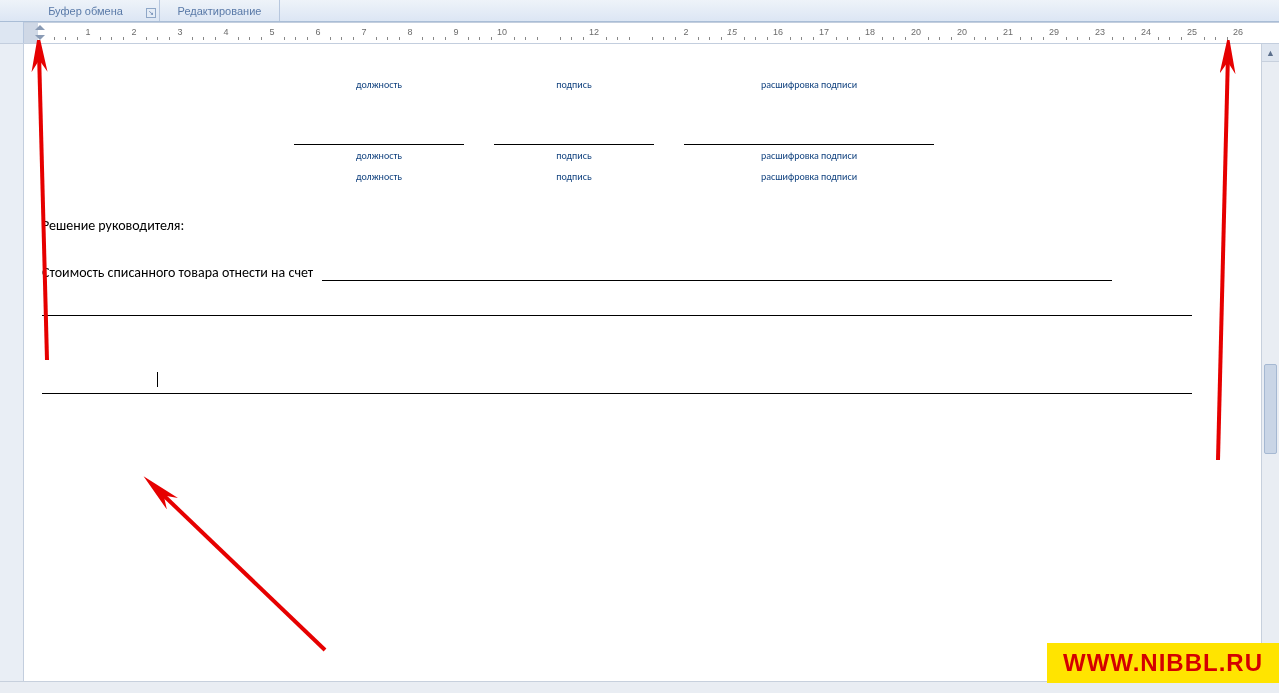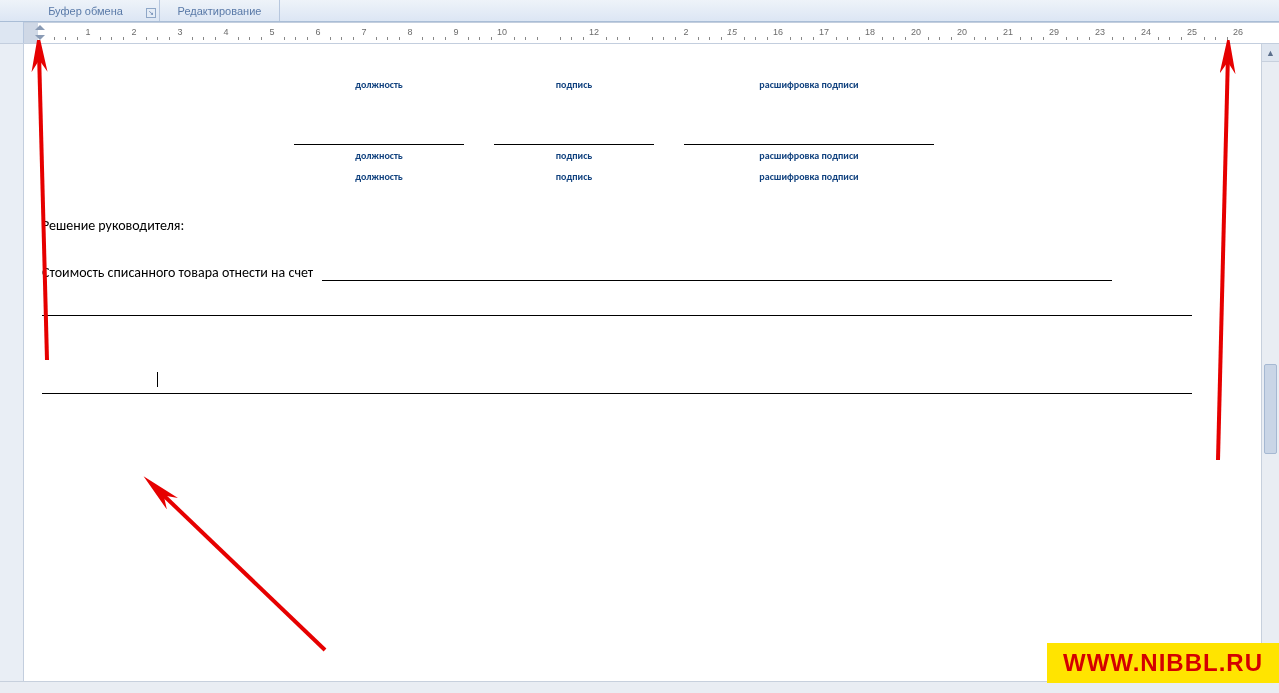--- a/index.html
+++ b/index.html
@@ -124,21 +124,20 @@
 
   .doc-row {
     position: relative;
     margin-left: 18px;
     margin-right: 40px;
   }
   .sig-line-group {
     display: flex;
     margin-left: 270px;
     gap: 30px;
-    font-weight: bold;
   }
   .sig-slot {
     text-align: center;
   }
   .sig-slot .sline {
     border-bottom: 1px solid #000;
     height: 14px;
   }
   .sig-slot .slab {
     font-size: 10px;

